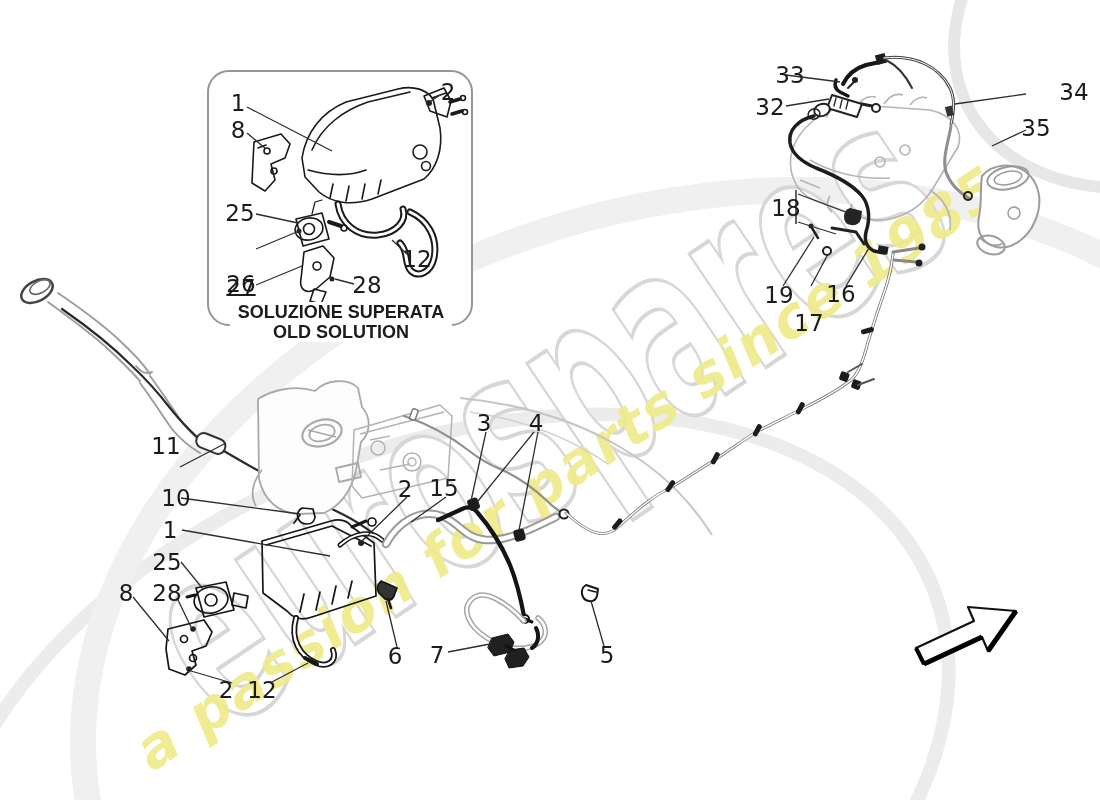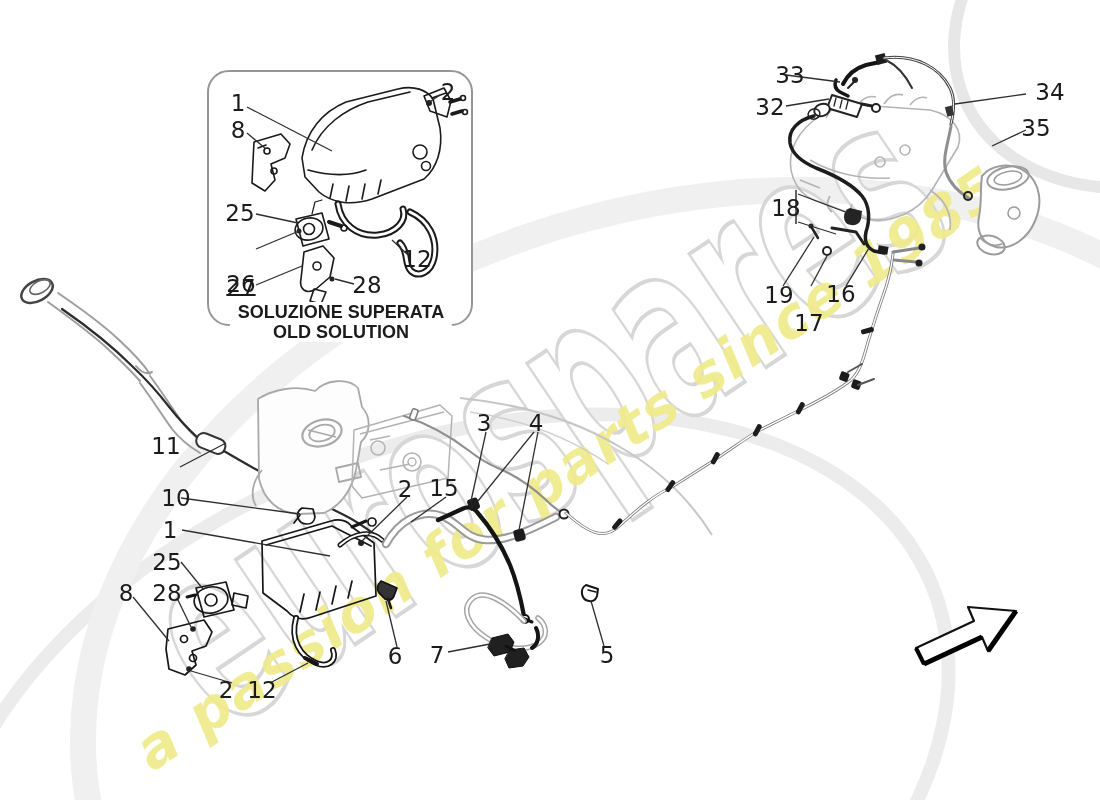--- a/index.html
+++ b/index.html
@@ -294,21 +294,21 @@
       <span class="callout" style="left: 262px; top: 690px;">12</span>
       <span class="callout" style="left: 405px; top: 489px;">2</span>
       <span class="callout" style="left: 444px; top: 488px;">15</span>
       <span class="callout" style="left: 484px; top: 423px;">3</span>
       <span class="callout" style="left: 536px; top: 423px;">4</span>
       <span class="callout" style="left: 395px; top: 656px;">6</span>
       <span class="callout" style="left: 437px; top: 655px;">7</span>
       <span class="callout" style="left: 607px; top: 655px;">5</span>
       <span class="callout" style="left: 790px; top: 75px;">33</span>
       <span class="callout" style="left: 770px; top: 107px;">32</span>
-      <span class="callout" style="left: 1050px; top: 92px;">34</span>
+      <span class="callout" style="left: 1074px; top: 92px;">34</span>
       <span class="callout" style="left: 1036px; top: 128px;">35</span>
       <span class="callout" style="left: 786px; top: 208px;">18</span>
       <span class="callout" style="left: 779px; top: 295px;">19</span>
       <span class="callout" style="left: 809px; top: 295px; margin-top: 28px;">17</span>
       <span class="callout" style="left: 841px; top: 294px;">16</span>
     </div>
 
 </div>
 
 </body></html>

